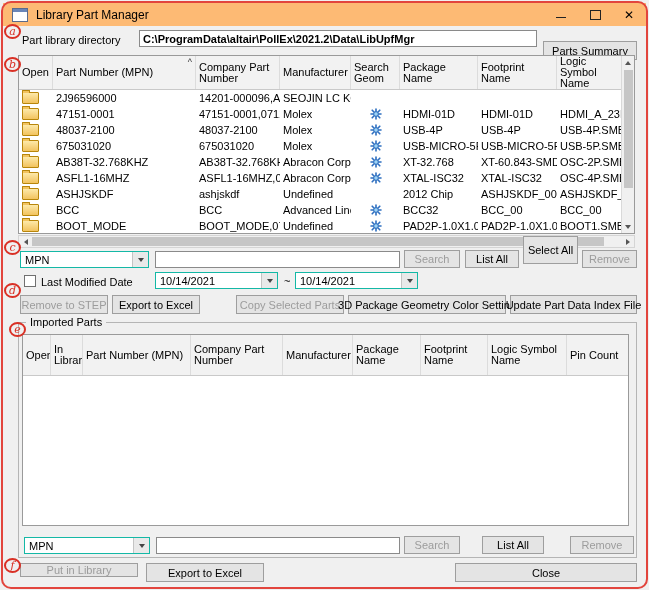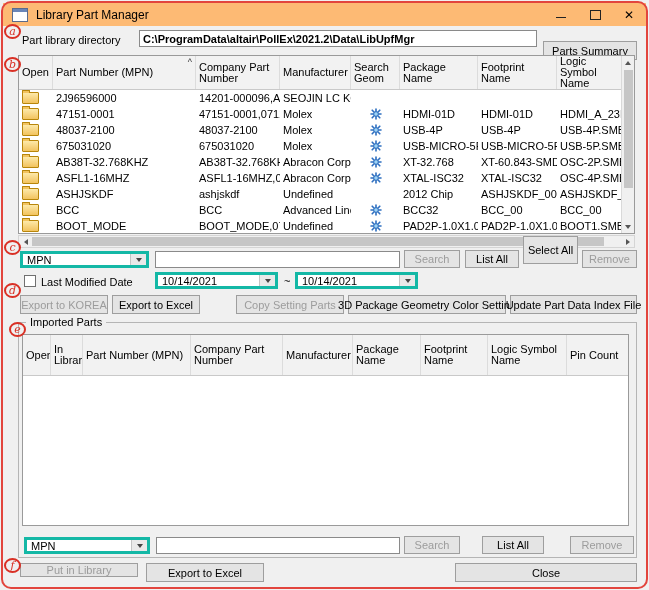--- a/index.html
+++ b/index.html
@@ -16,21 +16,21 @@
   .cap{width:34px;display:flex;align-items:center;justify-content:center}
   .min-glyph{display:block;width:10px;border-top:1px solid #222;margin-top:6px}
   .max-glyph{display:block;width:9px;height:8px;border:1px solid #222}
   .close-glyph{font-size:12px;line-height:1}
 
   
   .lbl{position:absolute;white-space:nowrap}
   .text-field{position:absolute;background:#fff;border:1px solid #8a8a8a;font-family:inherit;font-size:11px;padding:1px 3px;box-sizing:border-box}
   .btn{position:absolute;background:#e4e4e4;border:1px solid #9e9e9e;display:flex;align-items:center;justify-content:center;font-size:11px;box-sizing:border-box;white-space:nowrap}
   .btn.disabled{color:#9c9c9c}
-  .combo{position:absolute;background:#fff;border:3px solid #14b8a6;display:flex;align-items:center;padding-left:4px;box-sizing:border-box}
+  .combo{position:absolute;background:#fff;border:1px solid #14b8a6;display:flex;align-items:center;padding-left:4px;box-sizing:border-box}
   .combo .arrow-btn{margin-left:auto;width:15px;align-self:stretch;background:#e9e9e9;border-left:1px solid #c4c4c4;display:flex;align-items:center;justify-content:center}
   .tri-down{width:0;height:0;border-left:3.5px solid transparent;border-right:3.5px solid transparent;border-top:4px solid #444}
   .tri-up{width:0;height:0;border-left:3.5px solid transparent;border-right:3.5px solid transparent;border-bottom:4px solid #555}
   .tri-dn{width:0;height:0;border-left:3.5px solid transparent;border-right:3.5px solid transparent;border-top:4px solid #555}
   .tri-l{width:0;height:0;border-top:3.5px solid transparent;border-bottom:3.5px solid transparent;border-right:4px solid #555}
   .tri-r{width:0;height:0;border-top:3.5px solid transparent;border-bottom:3.5px solid transparent;border-left:4px solid #555}
   .checkbox{position:absolute;width:12px;height:12px;background:#fff;border:1px solid #707070;box-sizing:border-box}
 
   
   .lib-table{position:absolute;left:18px;top:55px;width:617px;height:179px;background:#fff;border:1px solid #9a9a9a;box-sizing:border-box;overflow:hidden}
@@ -368,23 +368,23 @@
       </span>
   </div>
   <span class="lbl" style="left:284px;top:275px">~</span>
   <div class="combo" style="left:295px;top:272px;width:123px;height:17px">
     <span>10/14/2021</span>
     <span class="arrow-btn">
         <span class="tri-down"></span>
       </span>
   </div>
 
-  <div class="btn disabled" style="left:20px;top:295px;width:88px;height:19px">Export to KOREA</div>
+  <div class="btn disabled" style="left:20px;top:295px;width:88px;height:19px">Remove to STEP</div>
   <div class="btn" style="left:112px;top:295px;width:88px;height:19px">Export to Excel</div>
-  <div class="btn disabled" style="left:236px;top:295px;width:108px;height:19px">Copy Setting Parts</div>
+  <div class="btn disabled" style="left:236px;top:295px;width:108px;height:19px">Copy Selected Parts</div>
   <div class="btn" style="left:348px;top:295px;width:158px;height:19px">3D Package Geometry Color Setting</div>
   <div class="btn" style="left:510px;top:295px;width:127px;height:19px">Update Part Data Index File</div>
 
   <div class="groupbox"></div>
   <span class="group-label">Imported Parts</span>
 
   <div class="imp-table">
     <div class="thead">
       <div class="th i0">
           <span>Open</span>

